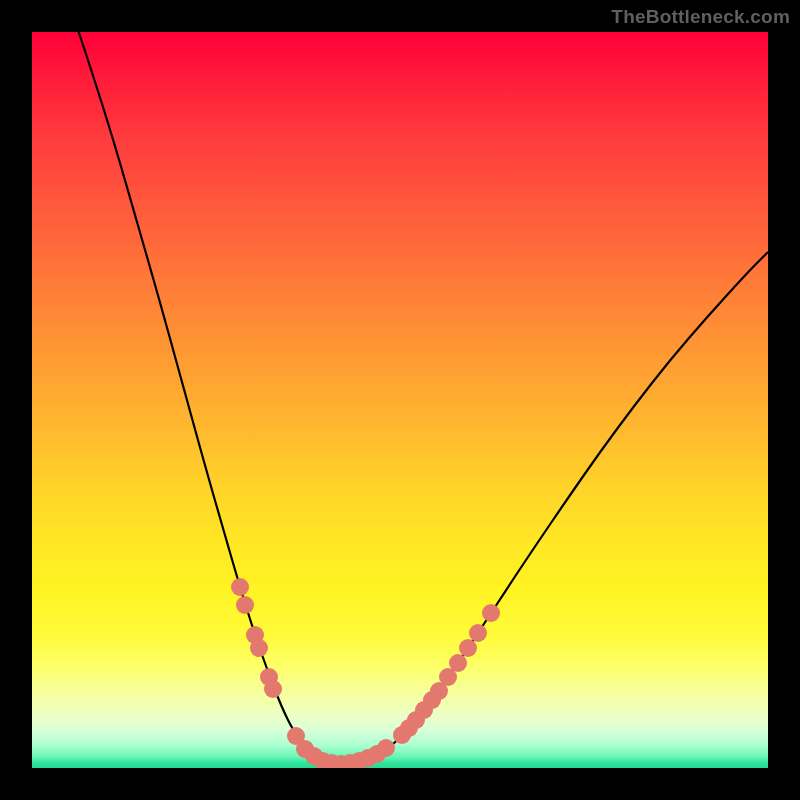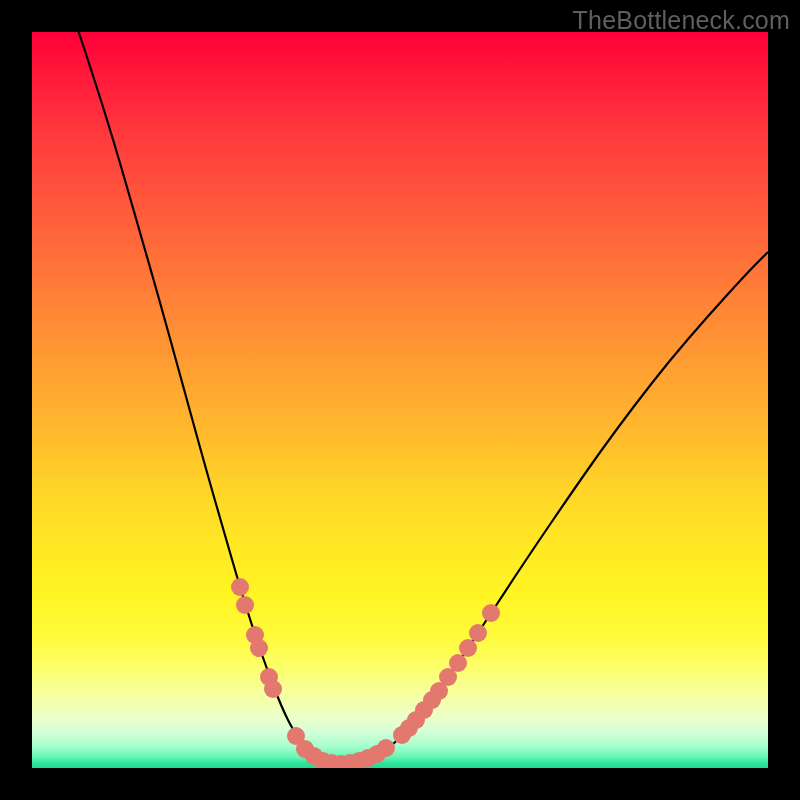--- a/index.html
+++ b/index.html
@@ -54,22 +54,22 @@
     position: absolute;
     inset: 0;
     width: 100%;
     height: 100%;
   }
   .watermark {
     position: absolute;
     top: 6px;
     right: 10px;
     color: #5f5f5f;
-    font-size: 25px;
-    font-weight: 400;
+    font-size: 19px;
+    font-weight: 700;
     letter-spacing: 0.2px;
     user-select: none;
   }
 </style>
 </head>
 <body>
 
 <div class="frame">
   <div class="plot-area">
     <div class="gradient-bg"></div>

